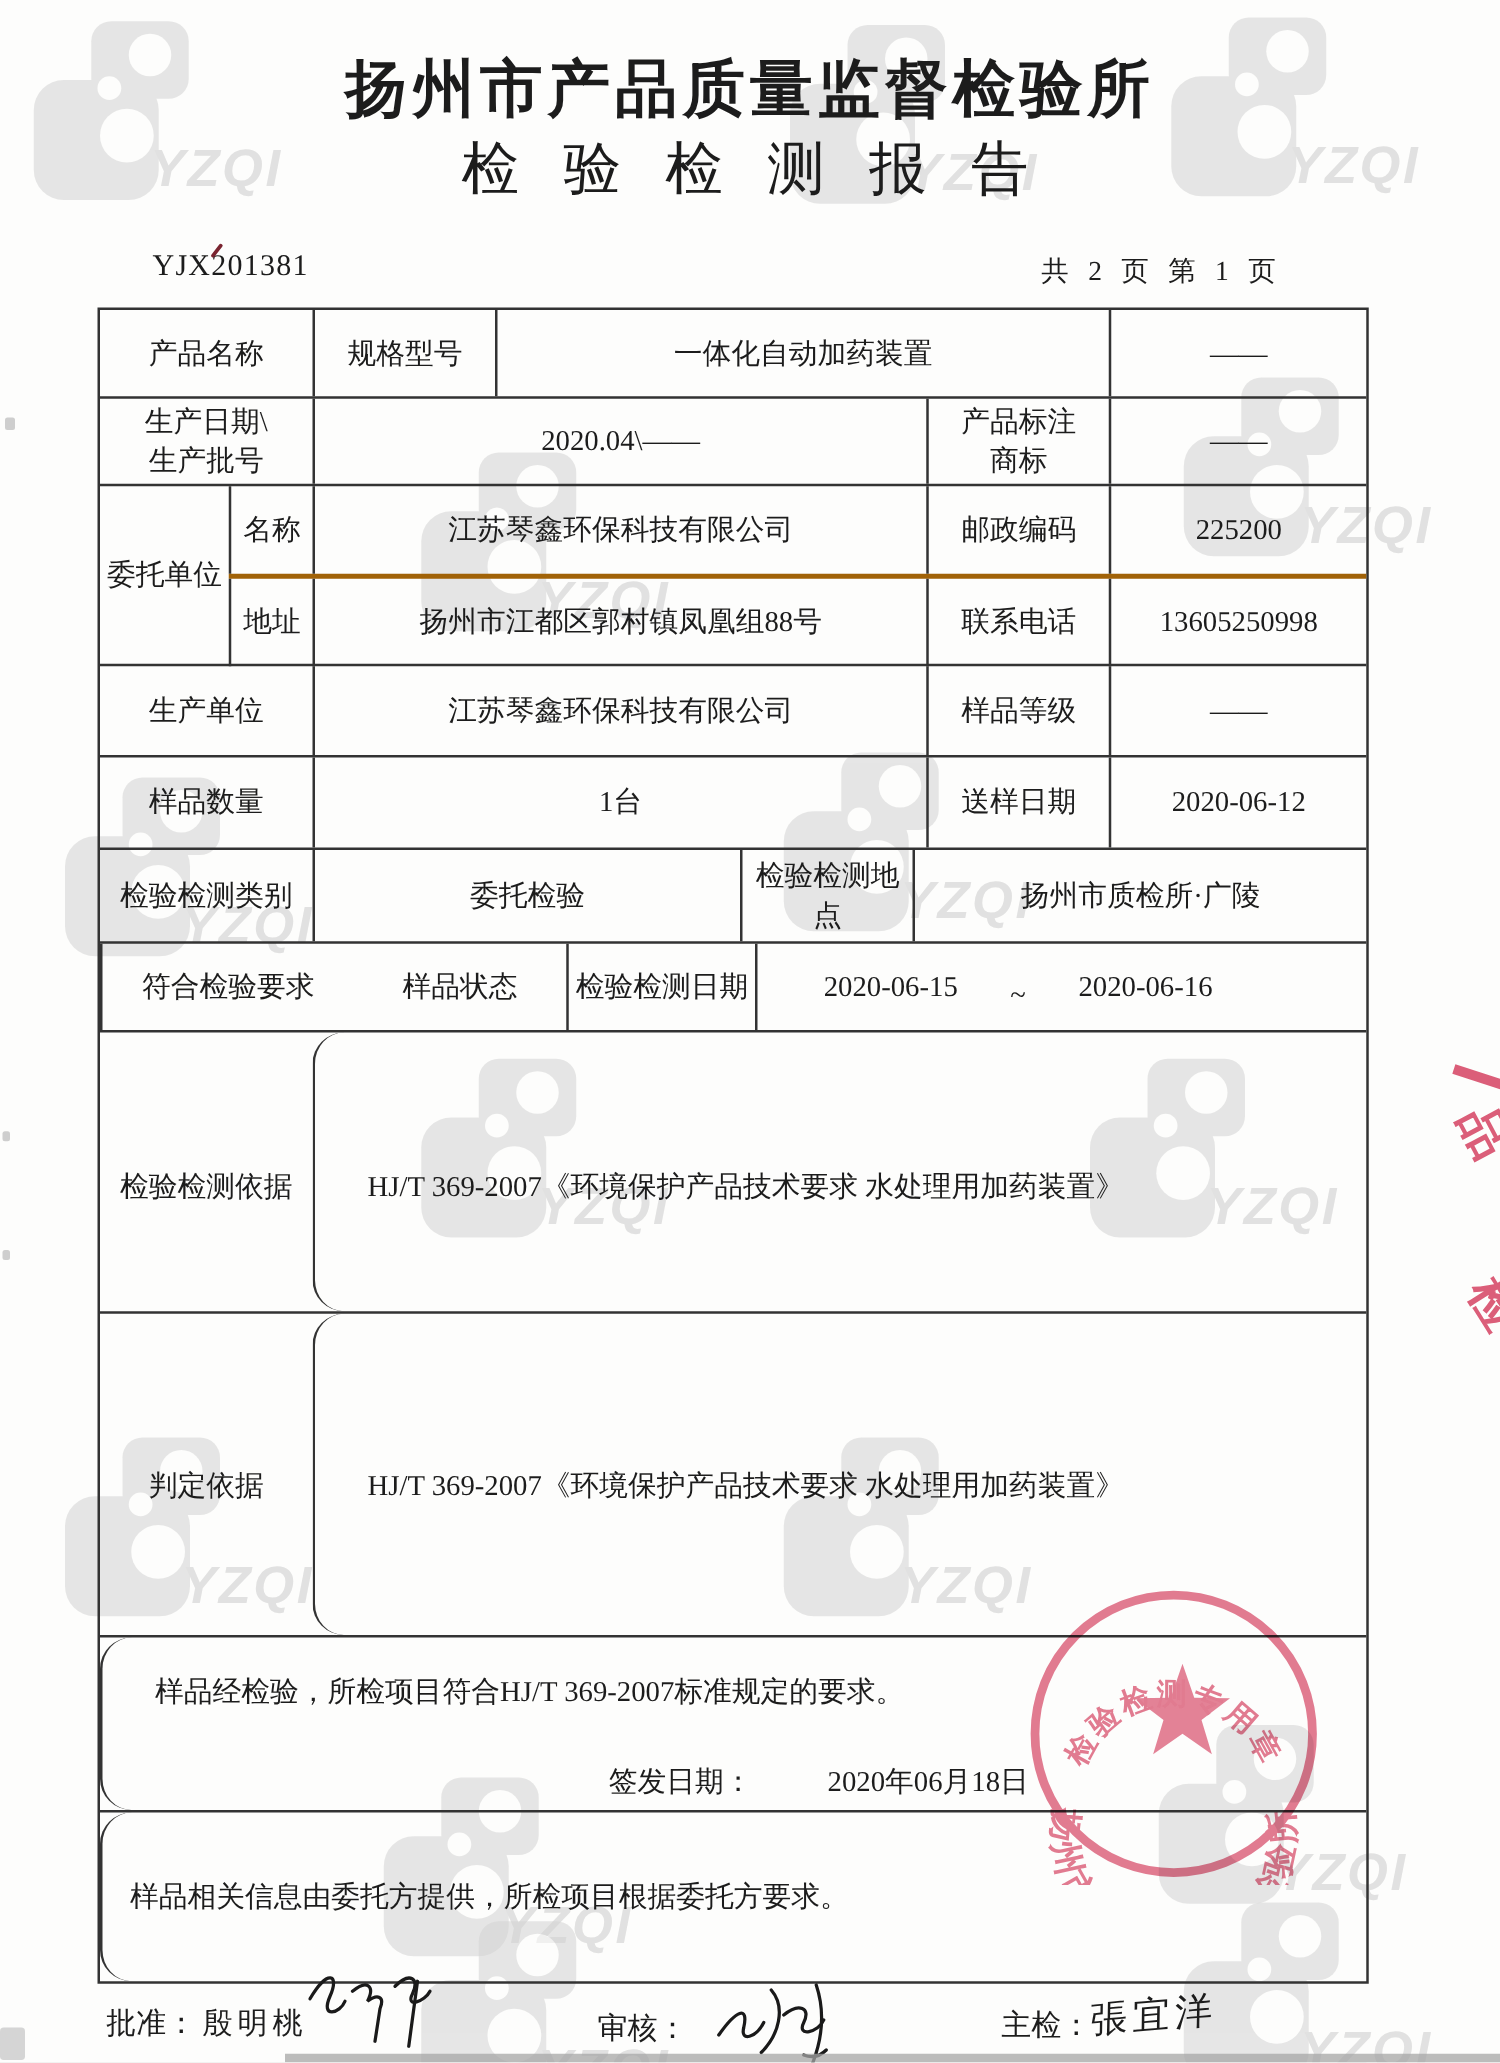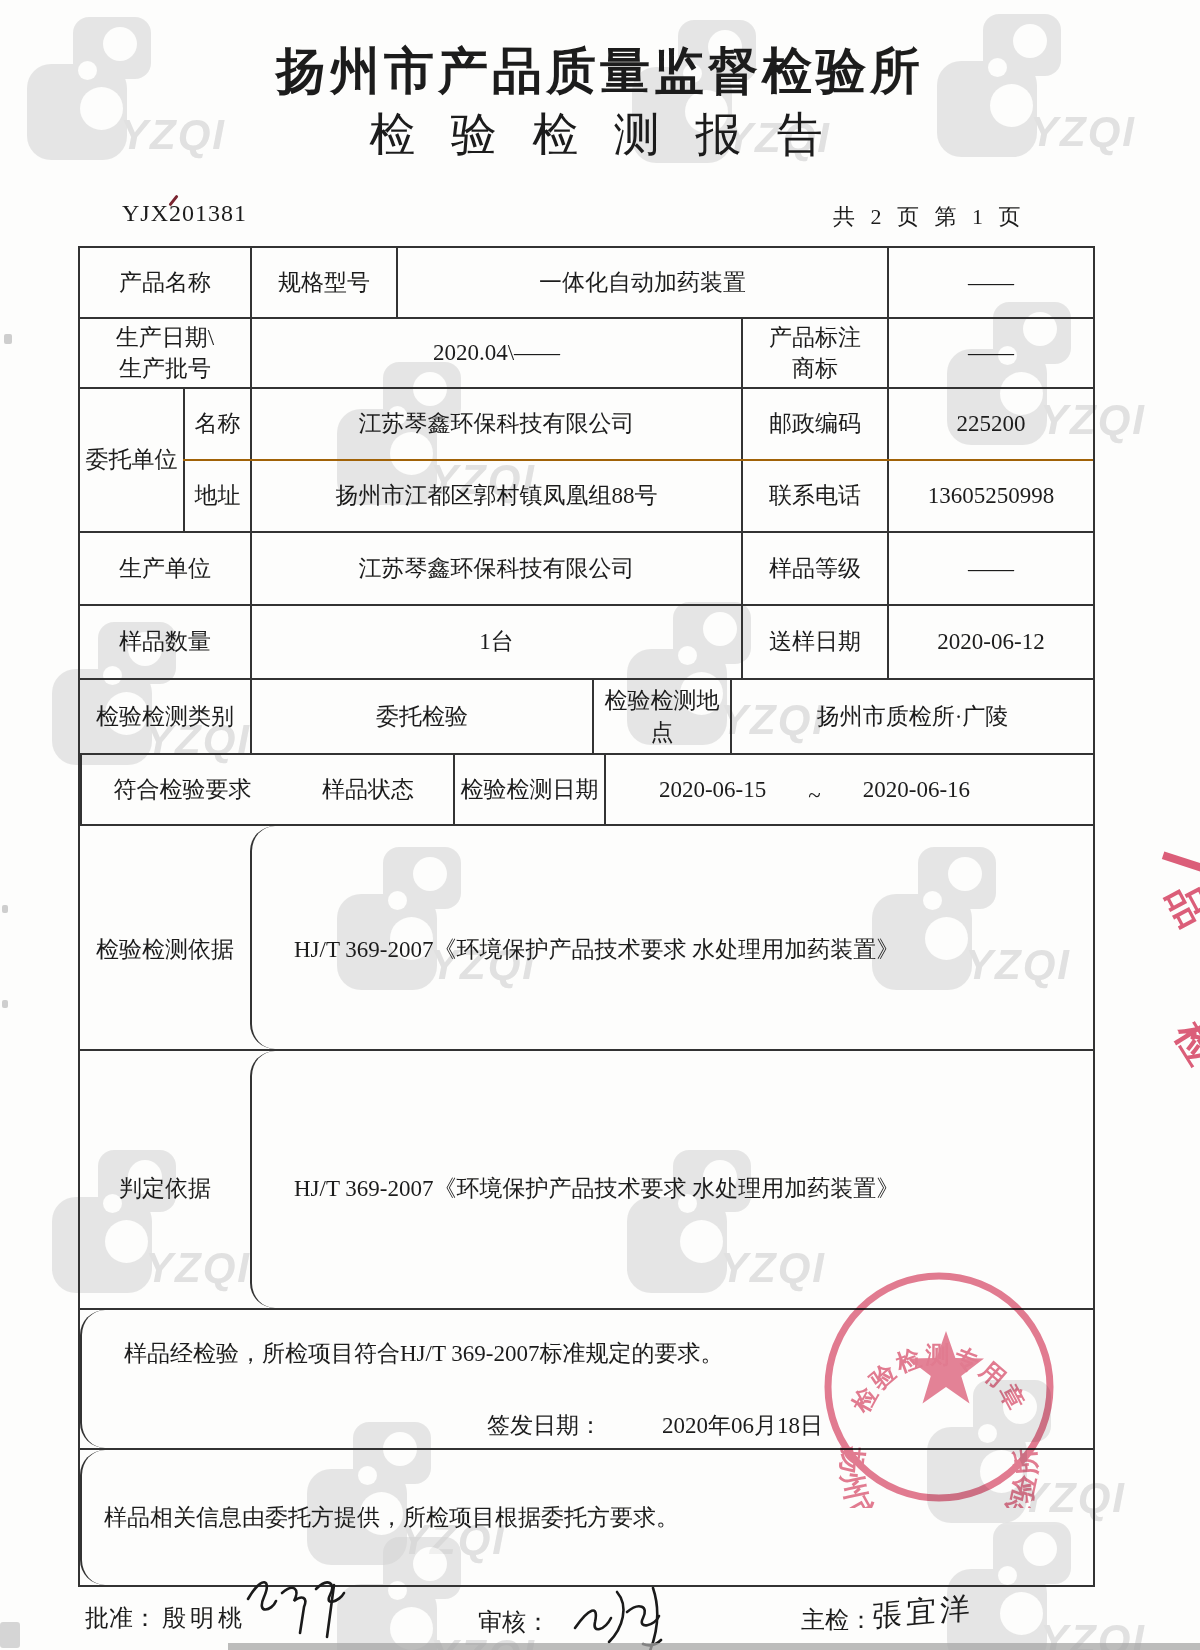--- a/index.html
+++ b/index.html
@@ -24,21 +24,21 @@
   
   .tbl{position:absolute;left:78px;top:246px;width:1017px;border:2px solid #333;box-sizing:border-box;z-index:1;background:transparent;}
   .tr{display:flex;border-top:2px solid #333;}
   .tr.first{border-top:0;}
   .td{border-left:2px solid #333;box-sizing:border-box;display:flex;align-items:center;justify-content:center;
       text-align:center;font-size:23px;line-height:1.35;flex:0 0 auto;position:relative;}
   .td.nb{border-left:0;}
   .td.left{justify-content:flex-start;text-align:center;border-radius:25px;}
   .subcol{display:flex;flex-direction:column;flex:0 0 auto;}
   .subrow{display:flex;}
-  .subrow.b{border-top:2px solid #a16207;}
+  .subrow.b{border-top:4px solid #a16207;}
   .top-align{align-items:flex-start;}
   .dates span.tld{margin-top:12px;}
   
   .stamp{position:absolute;left:818px;top:1266px;width:242px;height:242px;z-index:4;opacity:.82;mix-blend-mode:multiply;}
   .edgefrag{position:absolute;z-index:4;color:#dd5f7a;mix-blend-mode:multiply;font-weight:bold;}
   
   .foot{position:absolute;left:0;top:1560px;width:1200px;height:90px;z-index:1;font-size:24px;}
   .sig-svg{position:absolute;}
   .handsig{position:absolute;font-size:30px;transform:rotate(-5deg) skewX(-6deg);letter-spacing:4px;}
   .speck{position:absolute;background:#9f9f9f;opacity:.5;border-radius:2px;z-index:0;}

